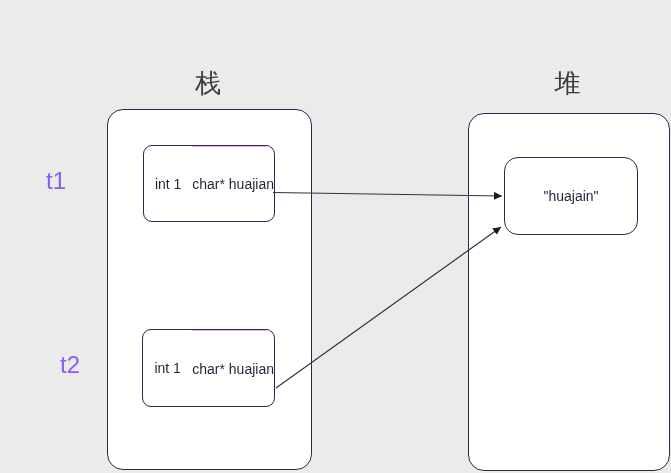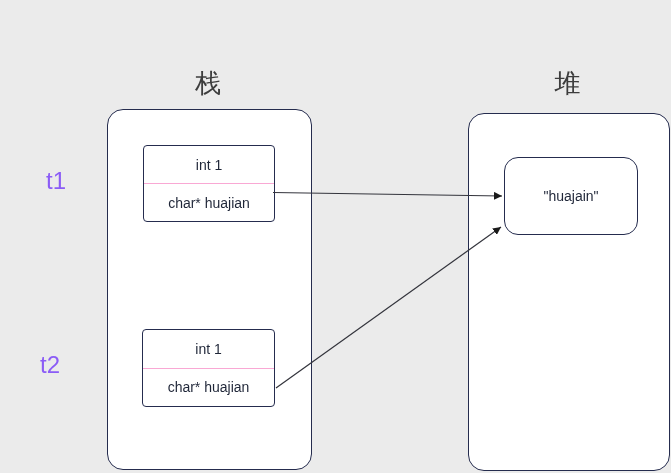--- a/index.html
+++ b/index.html
@@ -24,38 +24,38 @@
   .stack-title { left: 107px; width: 203px; }
   .heap-title  { left: 468px; width: 200px; }
 
   .thread-label {
     position: absolute;
     font-size: 24px;
     color: #8b5cf6;
     line-height: 1;
   }
   .label-t1 { left: 46px; top: 169px; }
-  .label-t2 { left: 40px; top: 353px; }
+  .label-t2 { left: 60px; top: 353px; }
 
   .region {
     position: absolute;
     background: #ffffff;
     border: 1px solid #252c4e;
     border-radius: 16px;
   }
   .stack-region { left: 107px; top: 109px; width: 203px; height: 359px; }
   .heap-region  { left: 468px; top: 113px; width: 200px; height: 356px; }
 
   .var-box {
     position: absolute;
     background: #ffffff;
     border: 1px solid #252c4e;
-    border-radius: 4px;
+    border-radius: 9px;
     display: flex;
-    flex-direction: column;
+    flex-direction: row;
     overflow: hidden;
   }
   .frame-t1 { left: 143px; top: 145px; width: 130px; height: 75px; }
   .frame-t2 { left: 142px; top: 329px; width: 131px; height: 76px; }
 
   .var-row {
     flex: 1;
     display: flex;
     align-items: center;
     justify-content: center;

